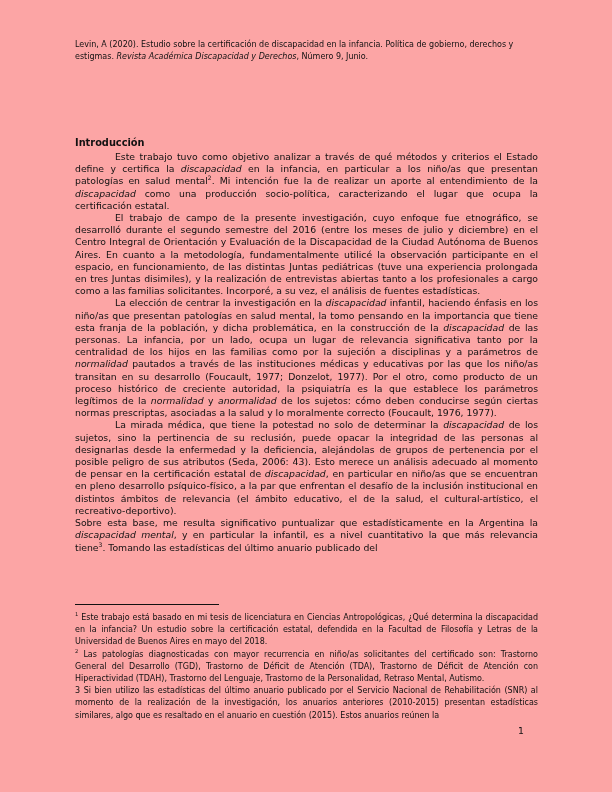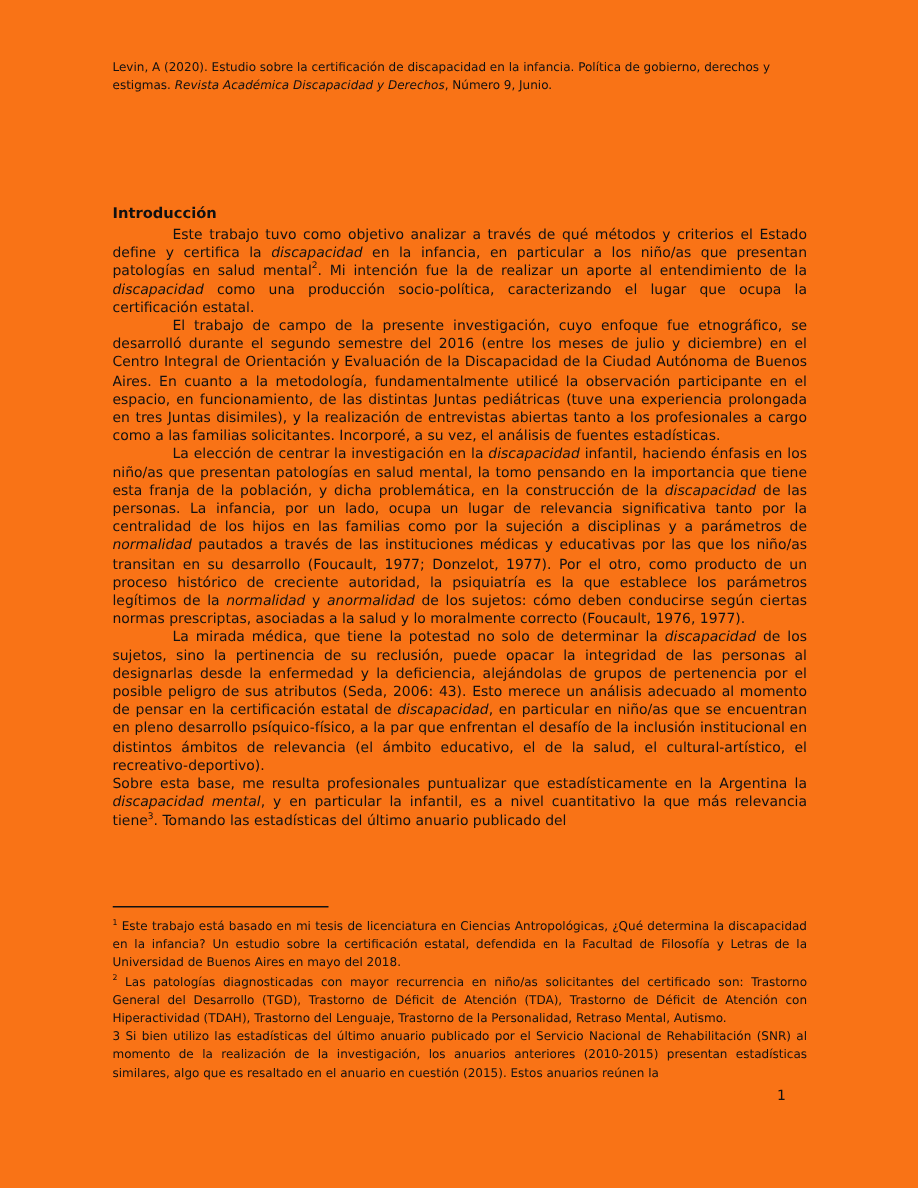--- a/index.html
+++ b/index.html
@@ -1,21 +1,21 @@
 <!DOCTYPE html>
 <html><head>
 <meta charset="utf-8">
 <style>
   * { margin: 0; padding: 0; box-sizing: border-box; }
   html, body { background: #9a9a9a; }
   .page {
     position: relative;
     width: 612px;
     height: 792px;
-    background: #f97316;
+    background: #fca5a5;
     margin: 0 auto;
     font-family: "DejaVu Sans", "Liberation Sans", sans-serif;
     color: #111111;
     overflow: hidden;
   }
   .citation {
     position: absolute;
     top: 39px; left: 75px; width: 464px;
     font-size: 8px; line-height: 12px;
     text-align: left;
@@ -71,21 +71,21 @@
   <div class="citation"><span>Levin, A (2020). Estudio sobre la certificación de discapacidad en la infancia. Política de gobierno, derechos y estigmas. </span><span style="font-style: italic;">Revista Académica Discapacidad y Derechos</span><span>, Número 9, Junio.</span></div>
 
 
   <h2 class="section-heading">Introducción</h2>
 
   <div class="content">
     <p class="indent"><span>Este trabajo tuvo como objetivo analizar a través de qué métodos y criterios el Estado define y certifica la </span><span style="font-style: italic;">discapacidad</span><span> en la infancia, en particular a los niño/as que presentan patologías en salud mental</span><sup>2</sup><span>. Mi intención fue la de realizar un aporte al entendimiento de la </span><span style="font-style: italic;">discapacidad</span><span> como una producción socio-política, caracterizando el lugar que ocupa la certificación estatal.</span></p>
     <p class="indent"><span>El trabajo de campo de la presente investigación, cuyo enfoque fue etnográfico, se desarrolló durante el segundo semestre del 2016 (entre los meses de julio y diciembre) en el Centro Integral de Orientación y Evaluación de la Discapacidad de la Ciudad Autónoma de Buenos Aires. En cuanto a la metodología, fundamentalmente utilicé la observación participante en el espacio, en funcionamiento, de las distintas Juntas pediátricas (tuve una experiencia prolongada en tres Juntas disimiles), y la realización de entrevistas abiertas tanto a los profesionales a cargo como a las familias solicitantes. Incorporé, a su vez, el análisis de fuentes estadísticas.</span></p>
     <p class="indent"><span>La elección de centrar la investigación en la </span><span style="font-style: italic;">discapacidad</span><span> infantil, haciendo énfasis en los niño/as que presentan patologías en salud mental, la tomo pensando en la importancia que tiene esta franja de la población, y dicha problemática, en la construcción de la </span><span style="font-style: italic;">discapacidad</span><span> de las personas. La infancia, por un lado, ocupa un lugar de relevancia significativa tanto por la centralidad de los hijos en las familias como por la sujeción a disciplinas y a parámetros de </span><span style="font-style: italic;">normalidad</span><span> pautados a través de las instituciones médicas y educativas por las que los niño/as transitan en su desarrollo (Foucault, 1977; Donzelot, 1977). Por el otro, como producto de un proceso histórico de creciente autoridad, la psiquiatría es la que establece los parámetros legítimos de la </span><span style="font-style: italic;">normalidad</span><span> y </span><span style="font-style: italic;">anormalidad</span><span> de los sujetos: cómo deben conducirse según ciertas normas prescriptas, asociadas a la salud y lo moralmente correcto (Foucault, 1976, 1977).</span></p>
     <p class="indent"><span>La mirada médica, que tiene la potestad no solo de determinar la </span><span style="font-style: italic;">discapacidad</span><span> de los sujetos, sino la pertinencia de su reclusión, puede opacar la integridad de las personas al designarlas desde la enfermedad y la deficiencia, alejándolas de grupos de pertenencia por el posible peligro de sus atributos (Seda, 2006: 43). Esto merece un análisis adecuado al momento de pensar en la certificación estatal de </span><span style="font-style: italic;">discapacidad</span><span>, en particular en niño/as que se encuentran en pleno desarrollo psíquico-físico, a la par que enfrentan el desafío de la inclusión institucional en distintos ámbitos de relevancia (el ámbito educativo, el de la salud, el cultural-artístico, el recreativo-deportivo).</span></p>
-    <p><span>Sobre esta base, me resulta profesionales puntualizar que estadísticamente en la Argentina la </span><span style="font-style: italic;">discapacidad mental</span><span>, y en particular la infantil, es a nivel cuantitativo la que más relevancia tiene</span><sup>3</sup><span>. Tomando las estadísticas del último anuario publicado del</span></p>
+    <p><span>Sobre esta base, me resulta significativo puntualizar que estadísticamente en la Argentina la </span><span style="font-style: italic;">discapacidad mental</span><span>, y en particular la infantil, es a nivel cuantitativo la que más relevancia tiene</span><sup>3</sup><span>. Tomando las estadísticas del último anuario publicado del</span></p>
   </div>
 
   <div class="footnotes">
     <hr class="footnote-divider">
     <p class="footnote"><sup>1</sup><span> Este trabajo está basado en mi tesis de licenciatura en Ciencias Antropológicas, ¿Qué determina la discapacidad en la infancia? Un estudio sobre la certificación estatal, defendida en la Facultad de Filosofía y Letras de la Universidad de Buenos Aires en mayo del 2018.</span></p>
     <p class="footnote"><sup>2</sup><span> Las patologías diagnosticadas con mayor recurrencia en niño/as solicitantes del certificado son: Trastorno General del Desarrollo (TGD), Trastorno de Déficit de Atención (TDA), Trastorno de Déficit de Atención con Hiperactividad (TDAH), Trastorno del Lenguaje, Trastorno de la Personalidad, Retraso Mental, Autismo.</span></p>
     <p class="footnote"><span>3 Si bien utilizo las estadísticas del último anuario publicado por el Servicio Nacional de Rehabilitación (SNR) al momento de la realización de la investigación, los anuarios anteriores (2010-2015) presentan estadísticas similares, algo que es resaltado en el anuario en cuestión (2015). Estos anuarios reúnen la</span></p>
   </div>
 
   <div class="page-number">1</div>

